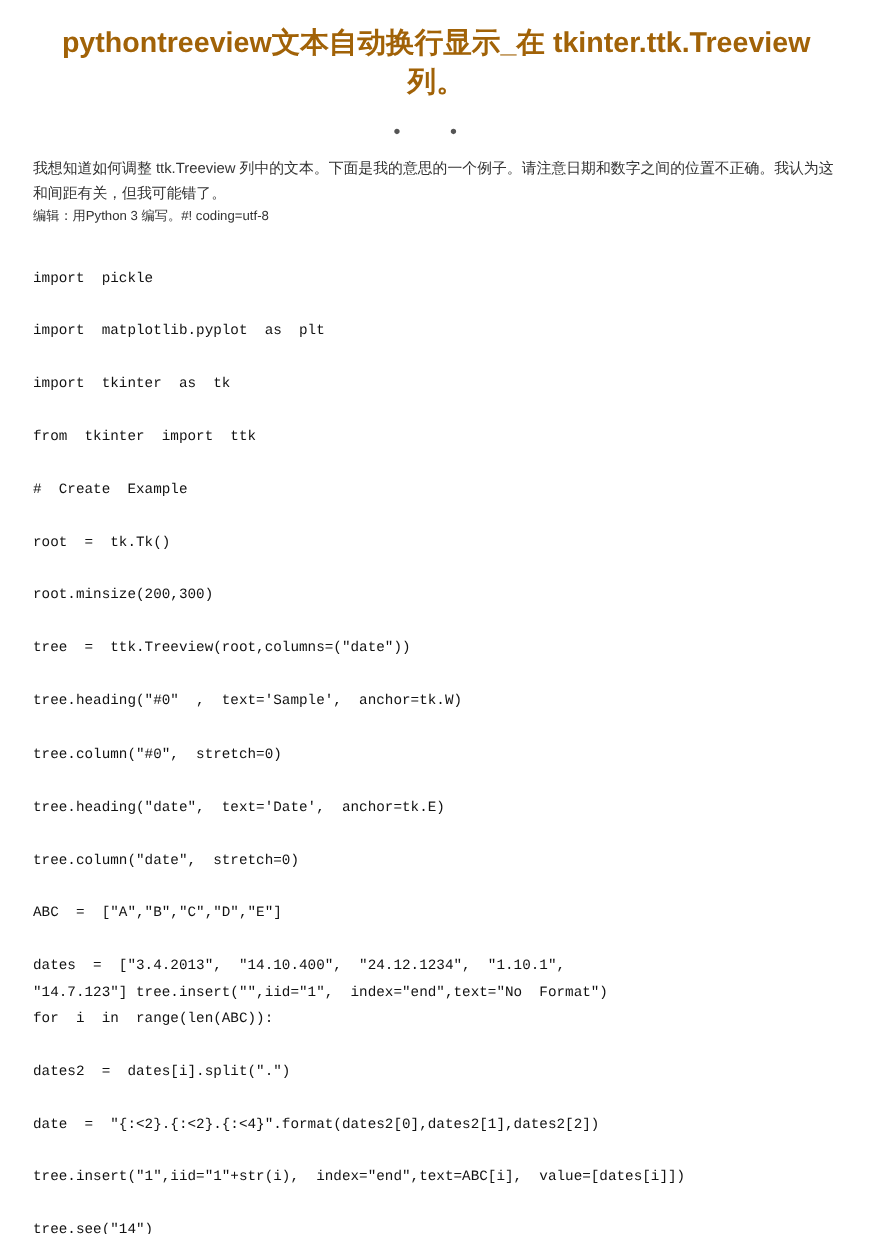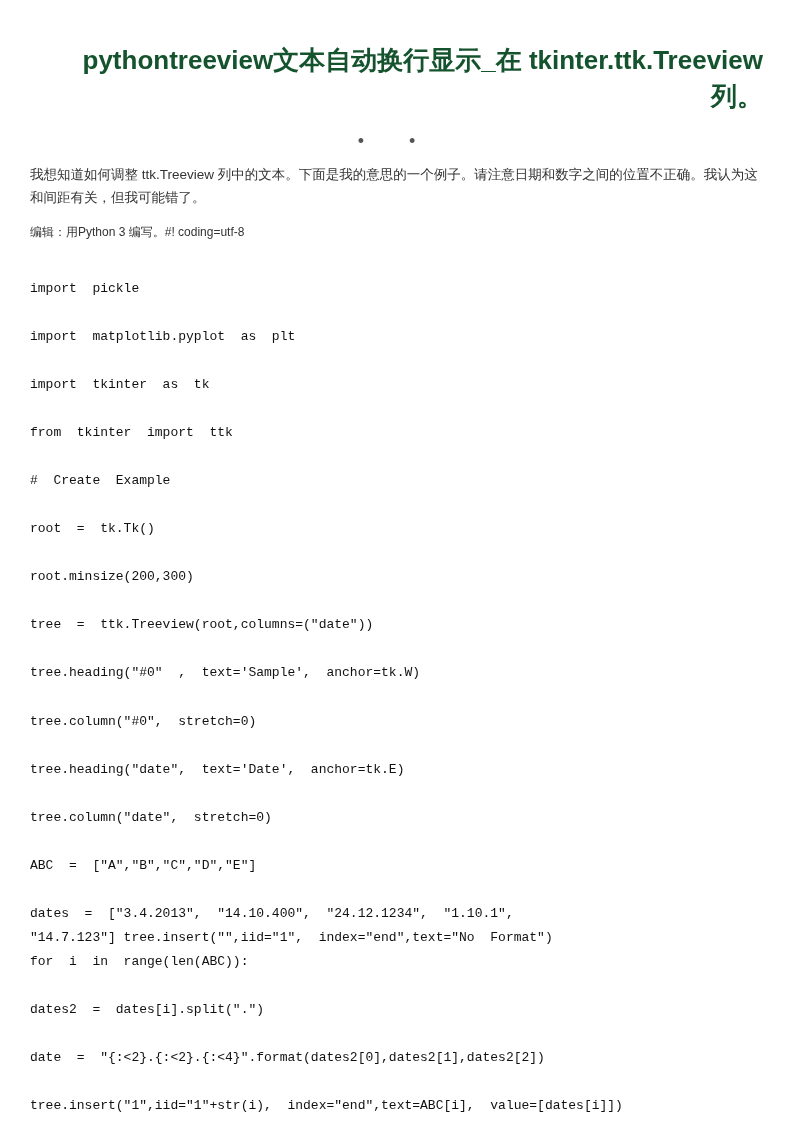--- a/index.html
+++ b/index.html
@@ -14,40 +14,38 @@
       font-size: 14px;
       color: #000000;
       width: 793px;
       min-height: 1122px;
       padding: 20px 30px;
     }
 
     .page-title {
       font-size: 26px;
       font-weight: bold;
-      text-align: right;
+      text-align: center;
       margin-bottom: 16px;
       line-height: 1.4;
-      color: #14532d;
-      margin-top: 22px;
+      color: #a16207;
     }
 
     .dots-row {
       text-align: center;
       margin-bottom: 12px;
       font-size: 18px;
       color: #555;
       letter-spacing: 20px;
     }
 
     .intro-text {
       font-size: 13.5px;
       color: #333;
       line-height: 1.7;
-      margin-bottom: 14px;
     }
 
     .section-label {
       font-size: 12px;
       color: #333;
       margin-bottom: 12px;
     }
 
     .code-block {
       font-family: "Courier New", Courier, monospace;

